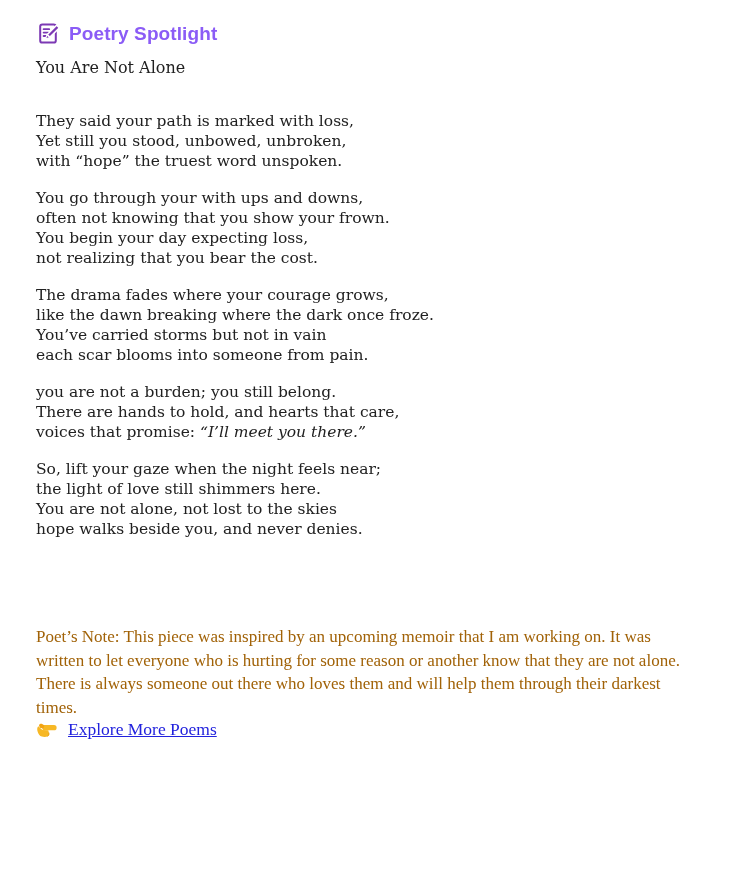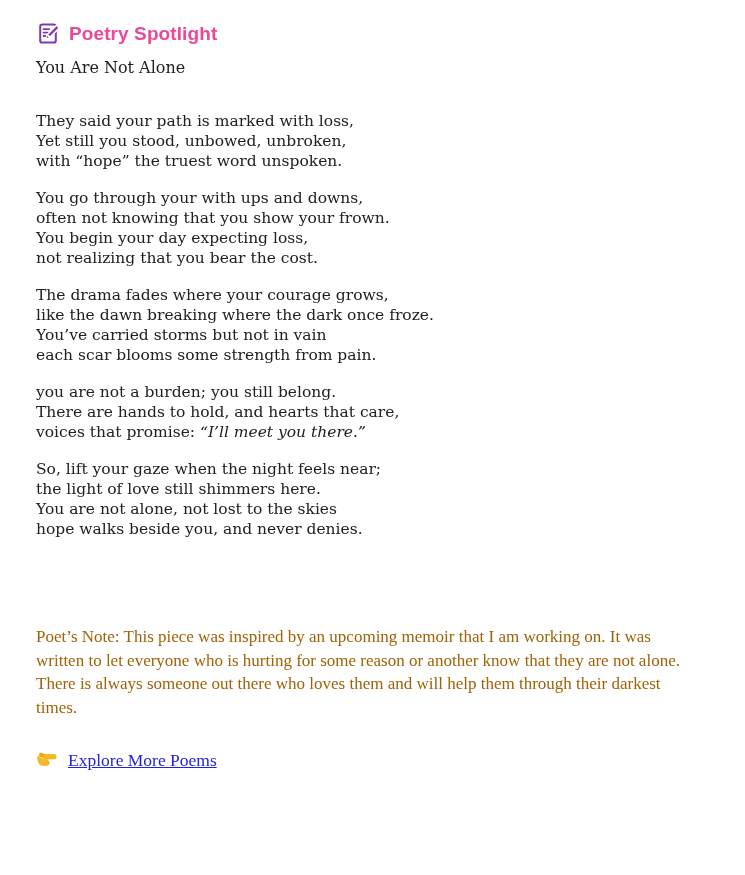--- a/index.html
+++ b/index.html
@@ -25,21 +25,21 @@
     width: 23px;
     height: 23px;
     display: inline-flex;
     align-items: center;
     justify-content: center;
   }
   .header-title {
     font-family: "Liberation Sans", "DejaVu Sans", sans-serif;
     font-weight: 700;
     font-size: 19px;
-    color: #ec4899;
+    color: #8b5cf6;
     letter-spacing: 0.1px;
   }
   .poem-title {
     font-size: 16px;
     line-height: 20px;
     margin: 13px 0 33px 0;
   }
   .stanza {
     margin: 0 0 17px 0;
   }
@@ -54,23 +54,22 @@
   .note {
     font-family: "Liberation Serif", serif;
     font-size: 17px;
     line-height: 23.5px;
     max-width: 658px;
     margin: 86px 0 0 0;
     color: #a16207;
   }
   .footer {
     display: flex;
-    align-items: flex-start;
+    align-items: center;
     gap: 11px;
-    margin-top: 31px;
   }
   .footer a {
     font-family: "Liberation Serif", serif;
     font-size: 17.5px;
     color: #2222dd;
     text-decoration: underline;
     cursor: pointer;
   }
   .hand-wrap {
     width: 21px;
@@ -113,21 +112,21 @@
       <div class="stanza">
         <div class="line">You go through your with ups and downs,</div>
         <div class="line">often not knowing that you show your frown.</div>
         <div class="line">You begin your day expecting loss,</div>
         <div class="line">not realizing that you bear the cost.</div>
       </div>
       <div class="stanza">
         <div class="line">The drama fades where your courage grows,</div>
         <div class="line">like the dawn breaking where the dark once froze.</div>
         <div class="line">You’ve carried storms but not in vain</div>
-        <div class="line">each scar blooms some strength from pain.</div>
+        <div class="line">each scar blooms into someone from pain.</div>
       </div>
       <div class="stanza">
         <div class="line">you are not a burden; you still belong.</div>
         <div class="line">There are hands to hold, and hearts that care,</div>
         <div class="line"><span>voices that promise: </span><em>“I’ll meet you there.”</em></div>
       </div>
       <div class="stanza">
         <div class="line">So, lift your gaze when the night feels near;</div>
         <div class="line">the light of love still shimmers here.</div>
         <div class="line">You are not alone, not lost to the skies</div>

